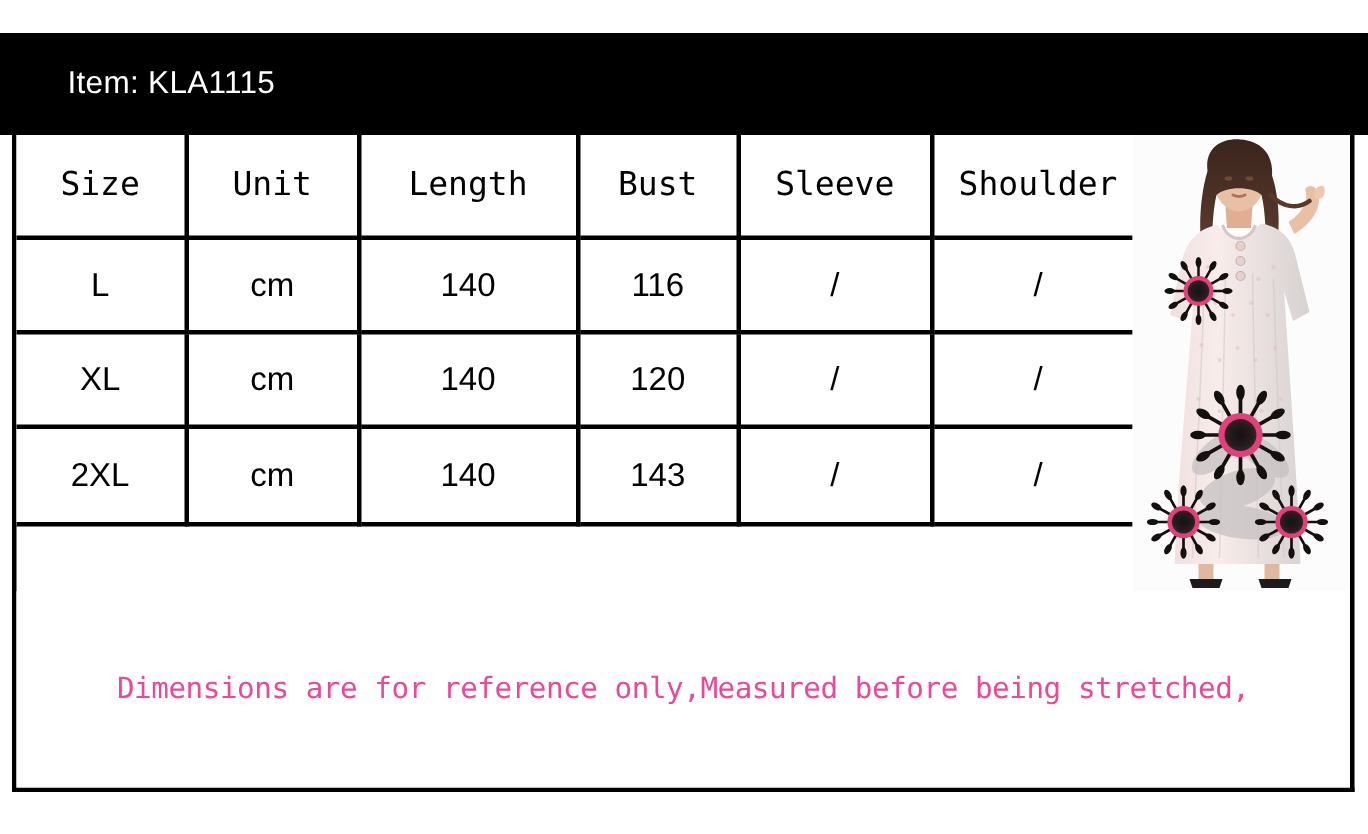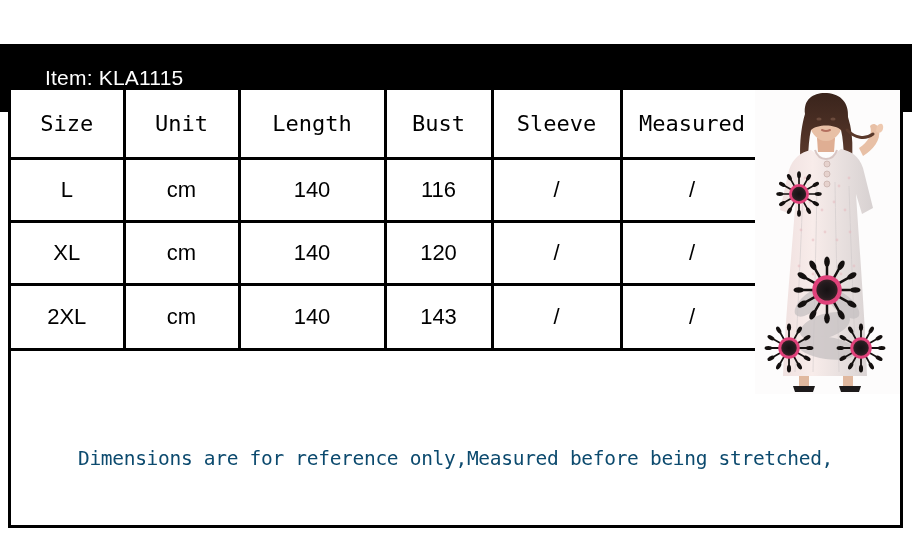--- a/index.html
+++ b/index.html
@@ -24,21 +24,20 @@
   
   .item-band {
     position: absolute;
     left: 0;
     top: 22px;
     width: 912px;
     height: 68px;
     background: #000000;
     display: flex;
     align-items: center;
-    margin-top: 22px;
   }
   .item-label {
     color: #ffffff;
     font-family: "Liberation Sans", sans-serif;
     font-size: 21px;
     letter-spacing: 0.2px;
     margin-left: 45px;
     white-space: nowrap;
   }
 
@@ -125,21 +124,21 @@
     height: 131px;
     display: flex;
     flex-direction: column;
     align-items: center;
     justify-content: center;
     background: #ffffff;
   }
   .note-line {
     font-family: "DejaVu Sans Mono", monospace;
     font-size: 19.5px;
-    color: #0c4a6e;
+    color: #ec4899;
     letter-spacing: -0.3px;
     white-space: nowrap;
     line-height: 1.65;
   }
 
   
   .dress-svg { display: block; width: 145px; height: 304px; }
 </style>
 </head>
 <body>
@@ -161,21 +160,21 @@
           <col class="c-sleeve">
           <col class="c-shoulder">
       </colgroup>
       <tbody>
         <tr class="head-row">
           <td>Size</td>
           <td>Unit</td>
           <td>Length</td>
           <td>Bust</td>
           <td>Sleeve</td>
-          <td>Measured</td>
+          <td>Shoulder</td>
         </tr>
 
         <tr class="data-row">
           <td>L</td>
           <td>cm</td>
           <td>140</td>
           <td>116</td>
           <td class="slash">/</td>
           <td class="slash">/</td>
         </tr>

